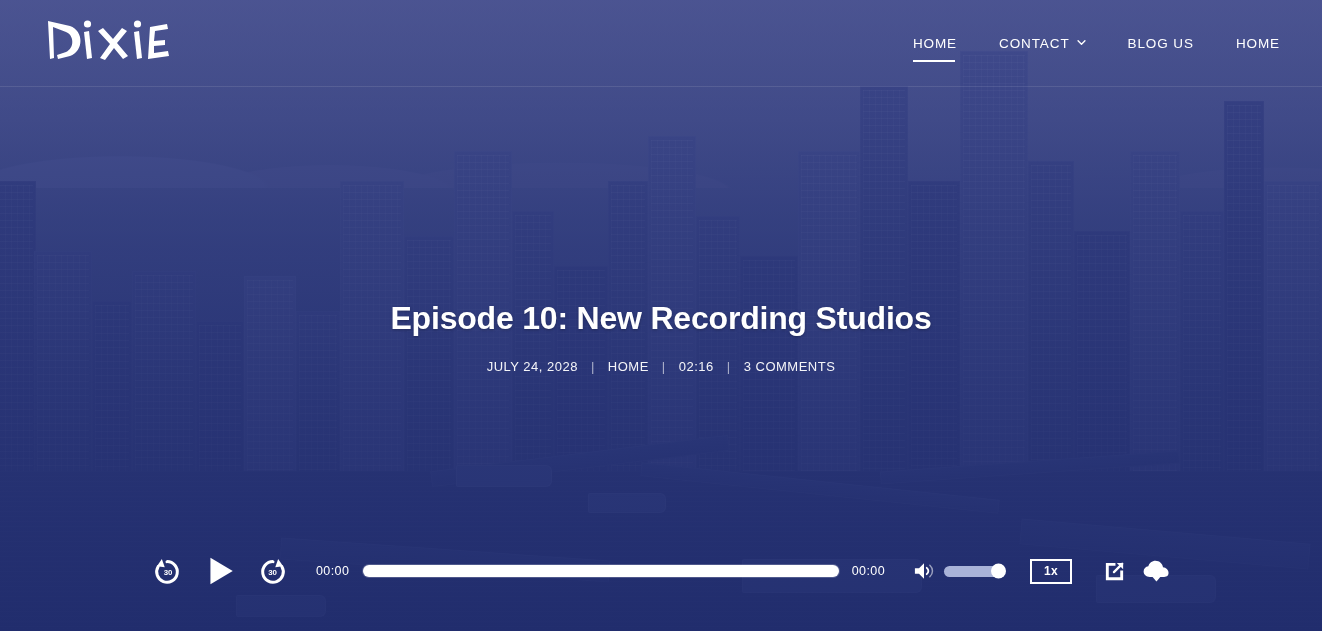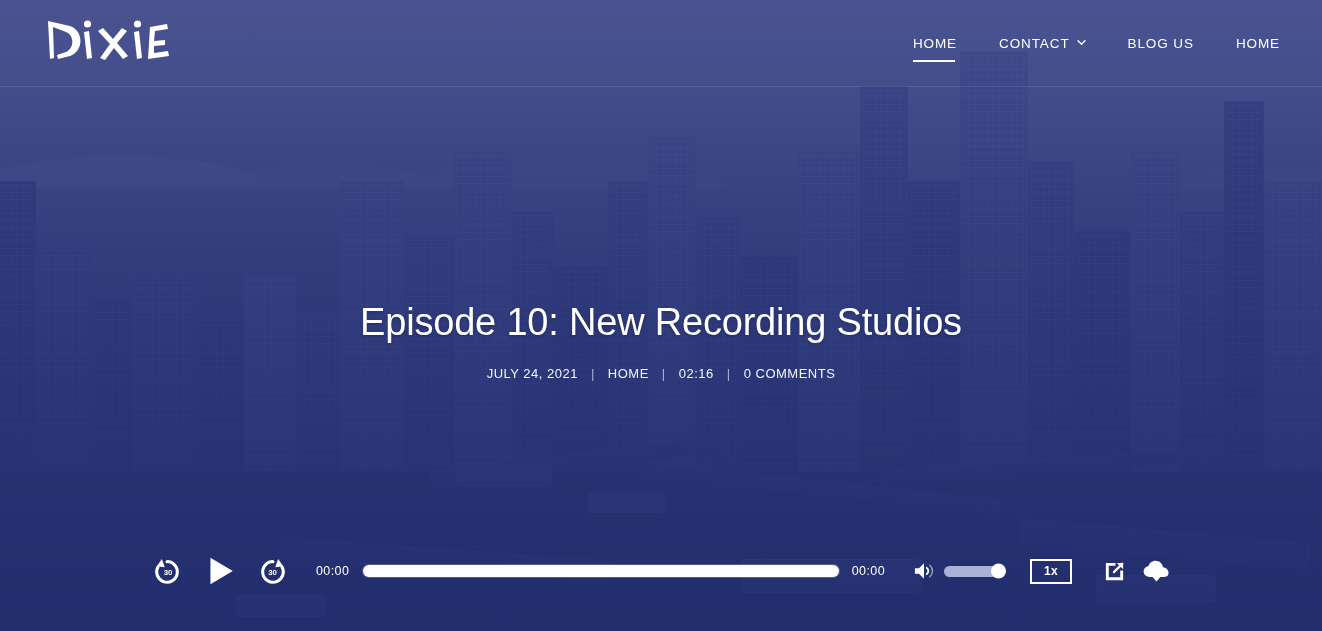--- a/index.html
+++ b/index.html
@@ -123,22 +123,22 @@
     background:#ffffff;
   }
   .chev { width:9px; height:9px; display:block; margin-top:-2px; }
 
   
   .content {
     position:absolute; left:0; right:0; top:300px;
     z-index:15; text-align:center; padding:0 40px;
   }
   .ep-title {
-    font-size:38px;
-    font-weight:normal;
+    font-size:32px;
+    font-weight:bold;
     letter-spacing:-.2px;
     line-height:1.18;
     text-shadow:0 1px 3px rgba(0,0,0,.25);
   }
   .meta {
     margin-top:21px;
     font-size:13px;
     letter-spacing:.5px;
     color:rgba(255,255,255,.95);
     display:flex; justify-content:center; align-items:center; gap:0;
@@ -306,27 +306,27 @@
       <a class="nav-item" href="#">
         <span>HOME</span>
       </a>
     </nav>
   </header>
 
   <div class="content">
     <h1 class="ep-title">Episode 10: New Recording Studios</h1>
 
     <div class="meta">
-      <span>JULY 24, 2021</span>
+      <span>JULY 24, 2028</span>
       <span class="sep">|</span>
       <span>HOME</span>
       <span class="sep">|</span>
       <span>02:16</span>
       <span class="sep">|</span>
-      <span>0 COMMENTS</span>
+      <span>3 COMMENTS</span>
     </div>
 
   </div>
 
   <div class="player">
 
     <button class="pbtn btn-rewind" title="Rewind 30 seconds">
       <svg viewBox="0 0 32 32" width="30" height="30">
         <path d="M16 6 A11 11 0 1 1 6.6 11.3" fill="none" stroke="#ffffff" stroke-width="3.2" stroke-linecap="round"></path>
         <path d="M10.5 3.2 L5.2 10.8 L13.6 12.1 Z" fill="#ffffff"></path>

